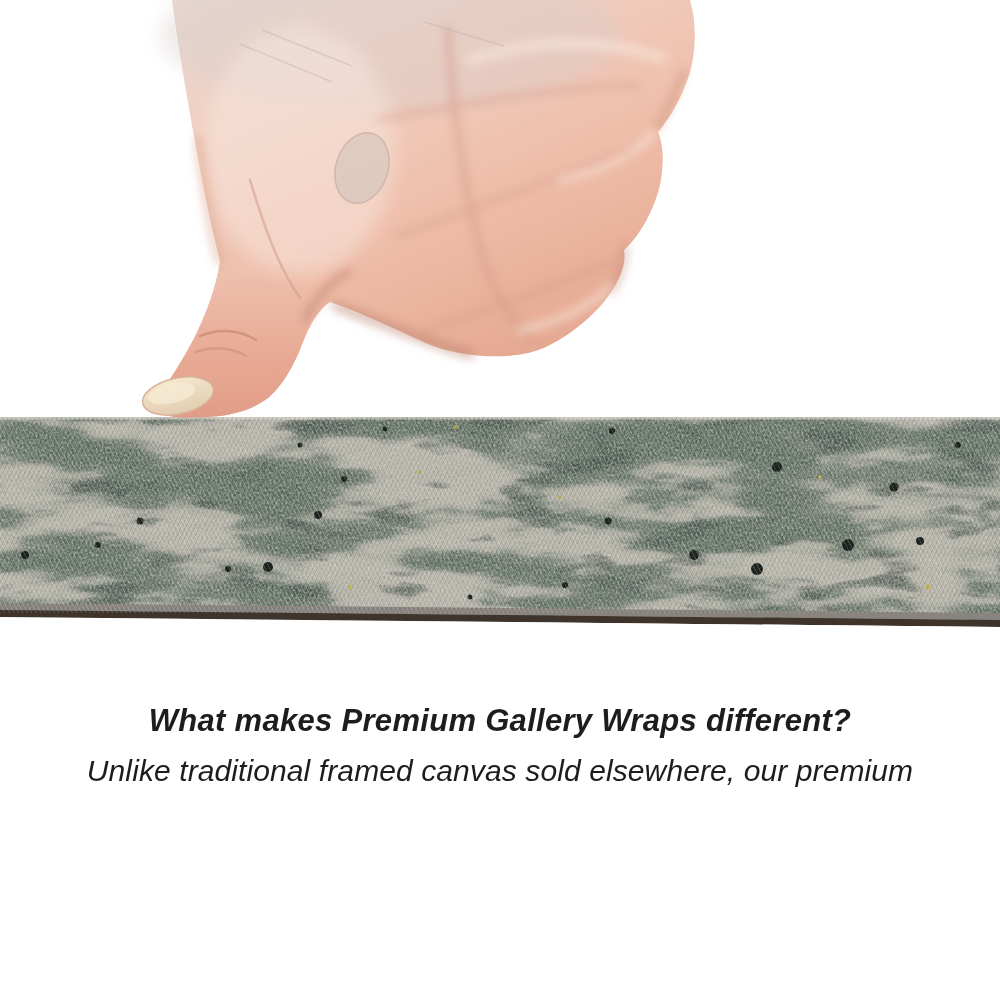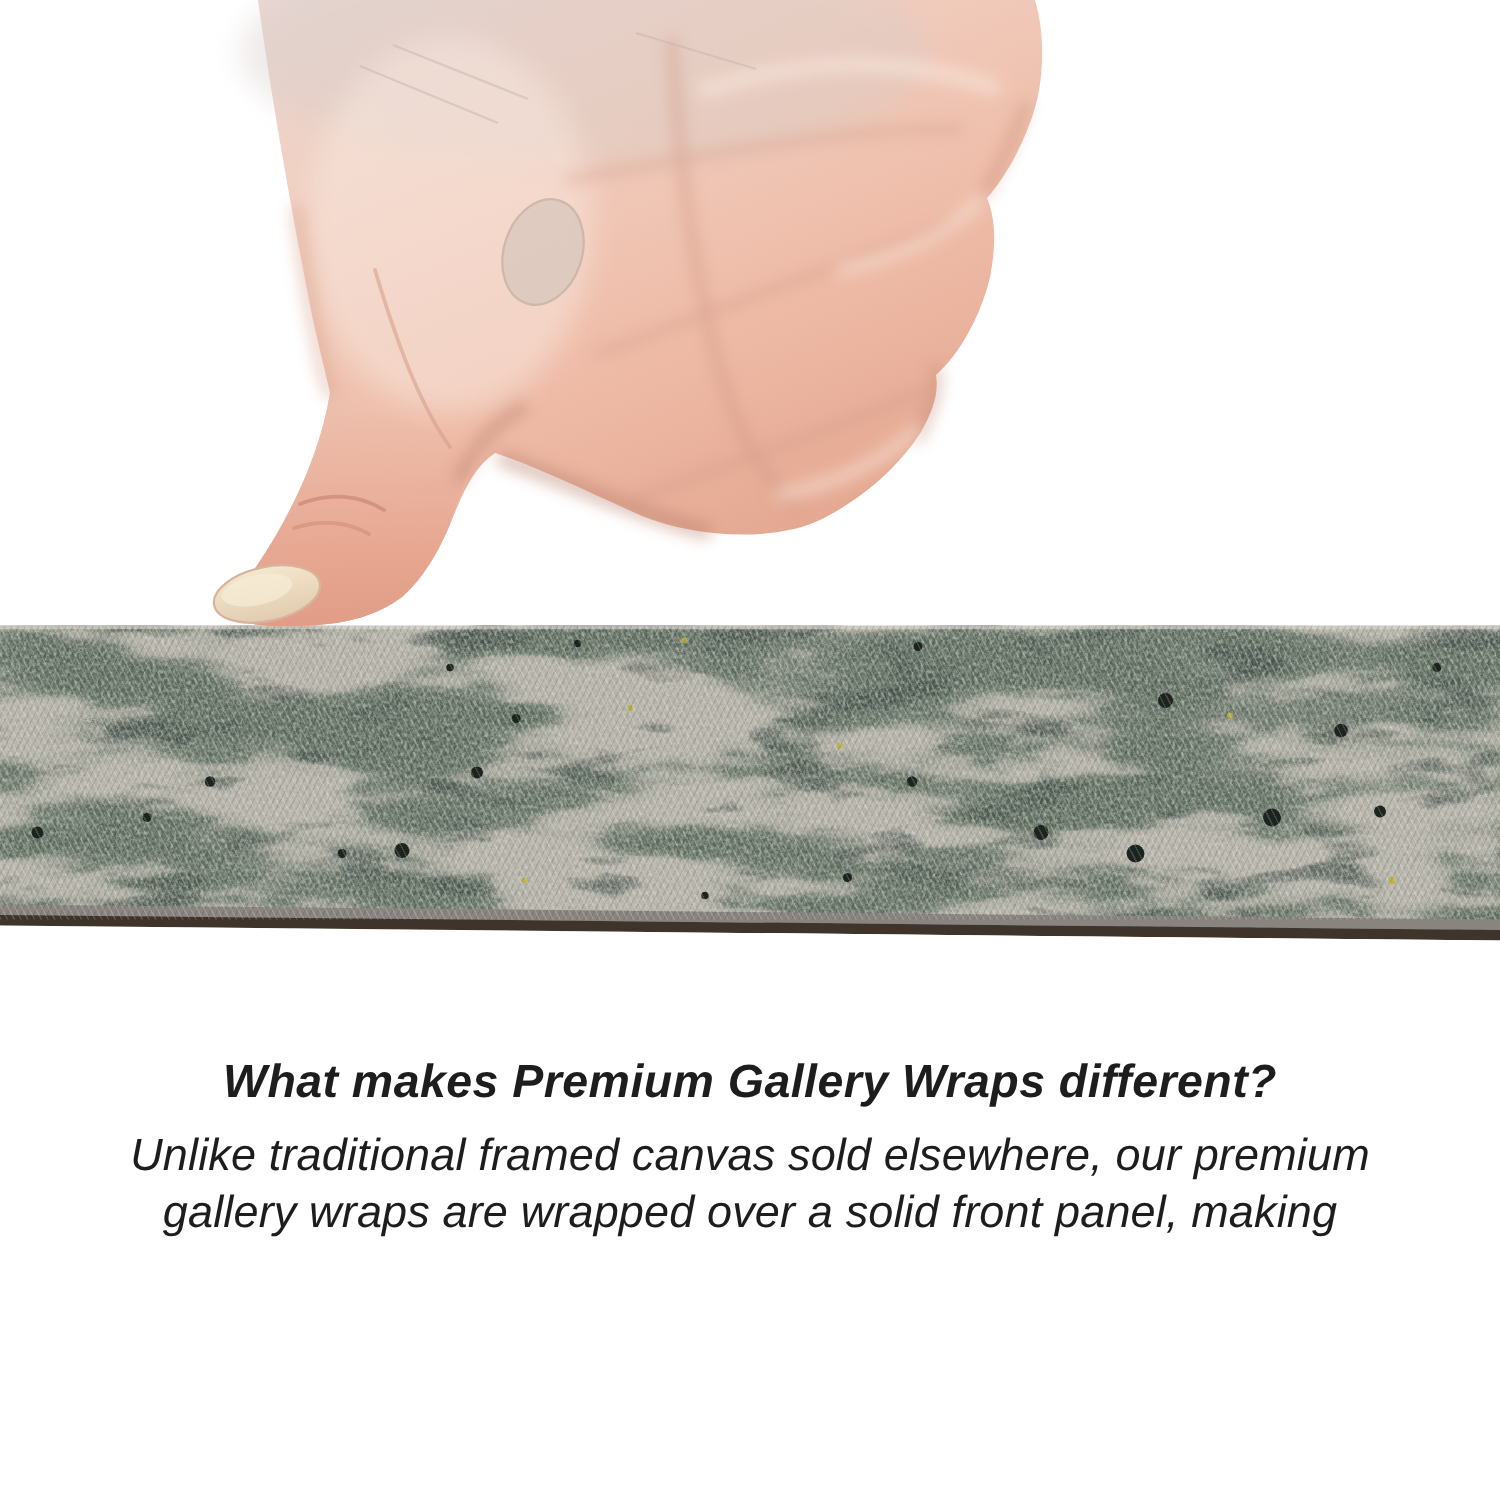--- a/index.html
+++ b/index.html
@@ -198,16 +198,15 @@
 
     <g transform="rotate(-12 178 396)">
       <ellipse cx="178" cy="396" rx="36" ry="18" fill="url(#nailGrad)" stroke="#d8b39c" stroke-width="1.5"></ellipse>
       <ellipse cx="172" cy="392" rx="24" ry="10" fill="#f7ecd6" opacity="0.7"></ellipse>
     </g>
   </svg>
 
   <div class="copy">
     <div class="headline">What makes Premium Gallery Wraps different?</div>
     <div class="bodyline">Unlike traditional framed canvas sold elsewhere, our premium</div>
-    <div class="bodyline">gallery wraps are wrapped over a solid front panel, making</div>
   </div>
 
 </div>
 
 </body></html>

